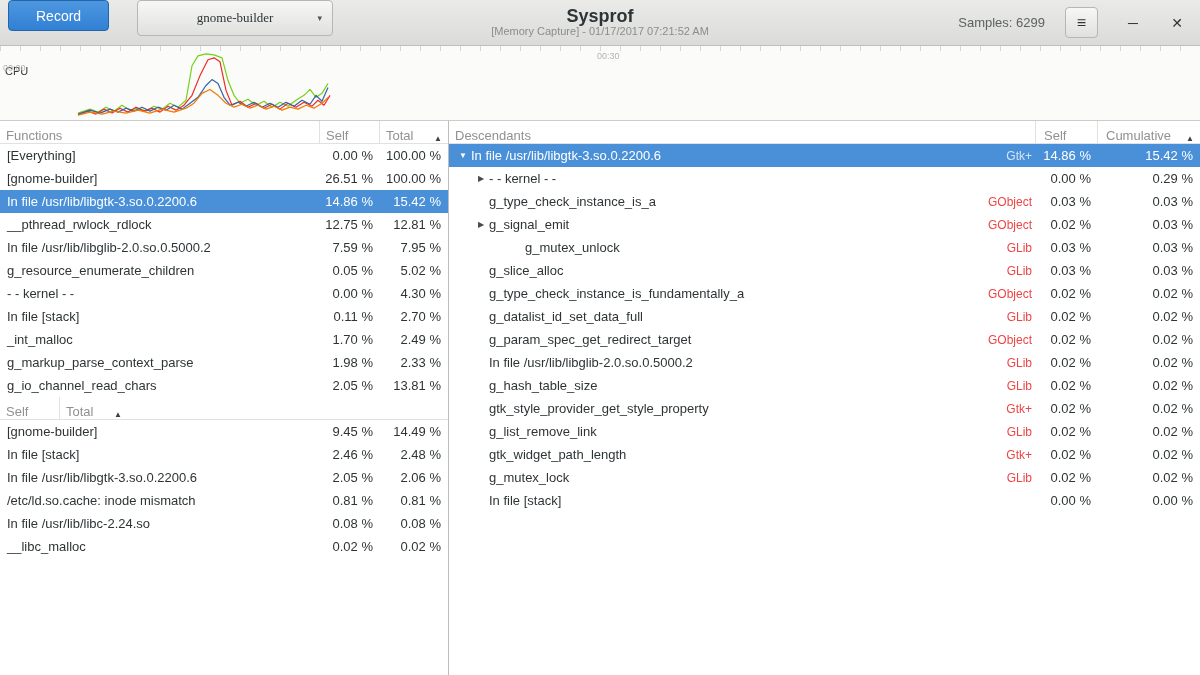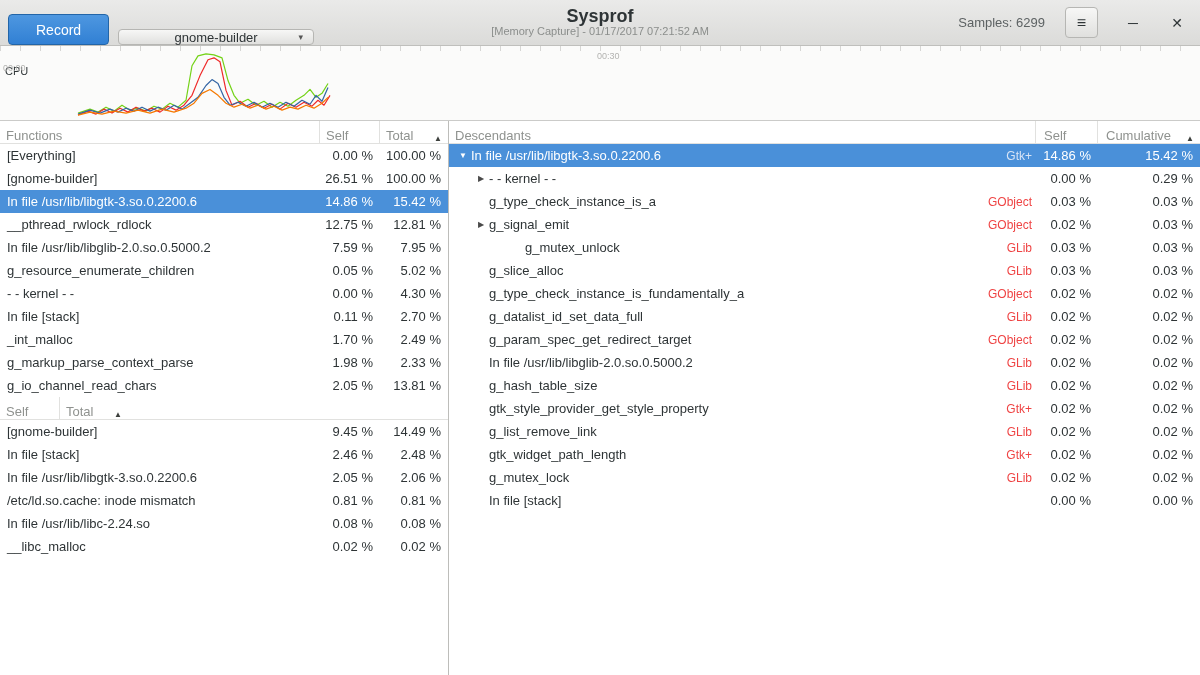--- a/index.html
+++ b/index.html
@@ -6,34 +6,34 @@
   html,body { width:1200px; height:675px; overflow:hidden; }
   body { font-family:"Liberation Sans","DejaVu Sans",sans-serif; background:#ffffff; color:#2e3436; }
 
   .window { width:1200px; height:675px; display:flex; flex-direction:column; }
 
   
   .headerbar {
     flex:0 0 46px; height:46px; position:relative;
     background:linear-gradient(to bottom,#eaeae9,#dbdbd9);
     border-bottom:1px solid #bfbfbc;
-    display:flex; align-items:flex-end;
+    display:flex; align-items:flex-start;
   }
   .record-btn {
     margin-left:8px; height:31px; padding:0 27px;
     background:linear-gradient(to bottom,#4e97e0,#3180d4);
     border:1px solid #2265a8; border-radius:4px;
     color:#ffffff; font-size:14px; font-family:inherit; cursor:pointer;
   }
   .combo {
-    margin-left:9px; height:16px; width:196px; position:relative;
+    margin-left:28px; height:36px; width:196px; position:relative;
     background:linear-gradient(to bottom,#f7f7f6,#e0e0de);
     border:1px solid #b6b6b3; border-radius:4px;
     display:flex; align-items:center; justify-content:center;
-    font-size:13px; color:#2e3436; cursor:pointer;
+    font-size:13px; color:#2e3436; cursor:pointer;font-family:Liberation Serif, serif;
   }
   .combo .arrow { position:absolute; right:10px; font-size:9px; color:#555; }
   .title-wrap { position:absolute; left:50%; top:50%; transform:translate(-50%,-50%); text-align:center; pointer-events:none; }
   .title { font-size:18px; font-weight:bold; color:#2e3436; line-height:16px; }
   .subtitle { font-size:11px; color:#8b8e8c; line-height:13px; margin-top:1px; }
   .header-right { position:absolute; right:10px; top:0; height:100%; display:flex; align-items:center; }
   .samples { font-size:13px; color:#5d6263; margin-right:20px; }
   .menu-btn {
     width:33px; height:31px; margin-right:22px;
     background:linear-gradient(to bottom,#f7f7f6,#e0e0de);

